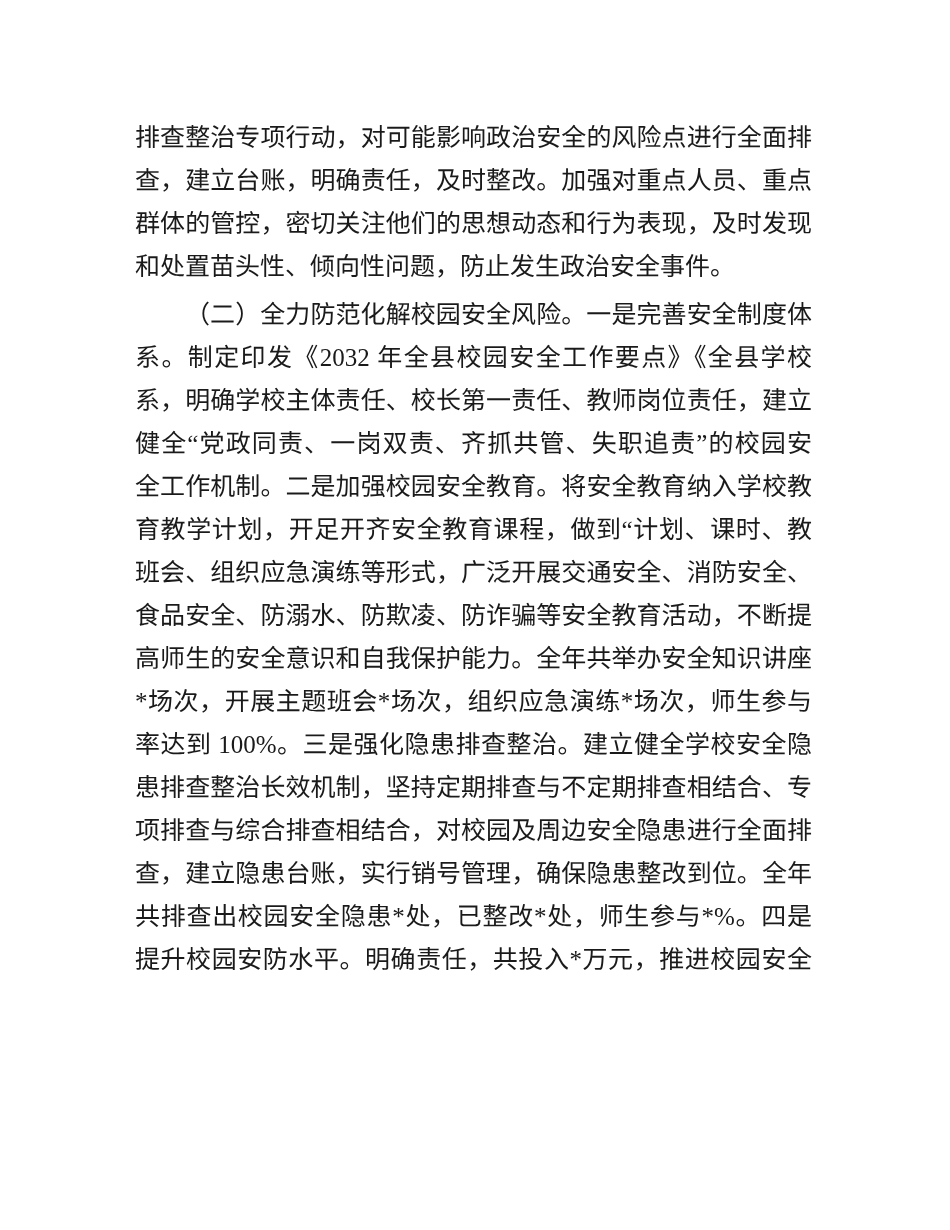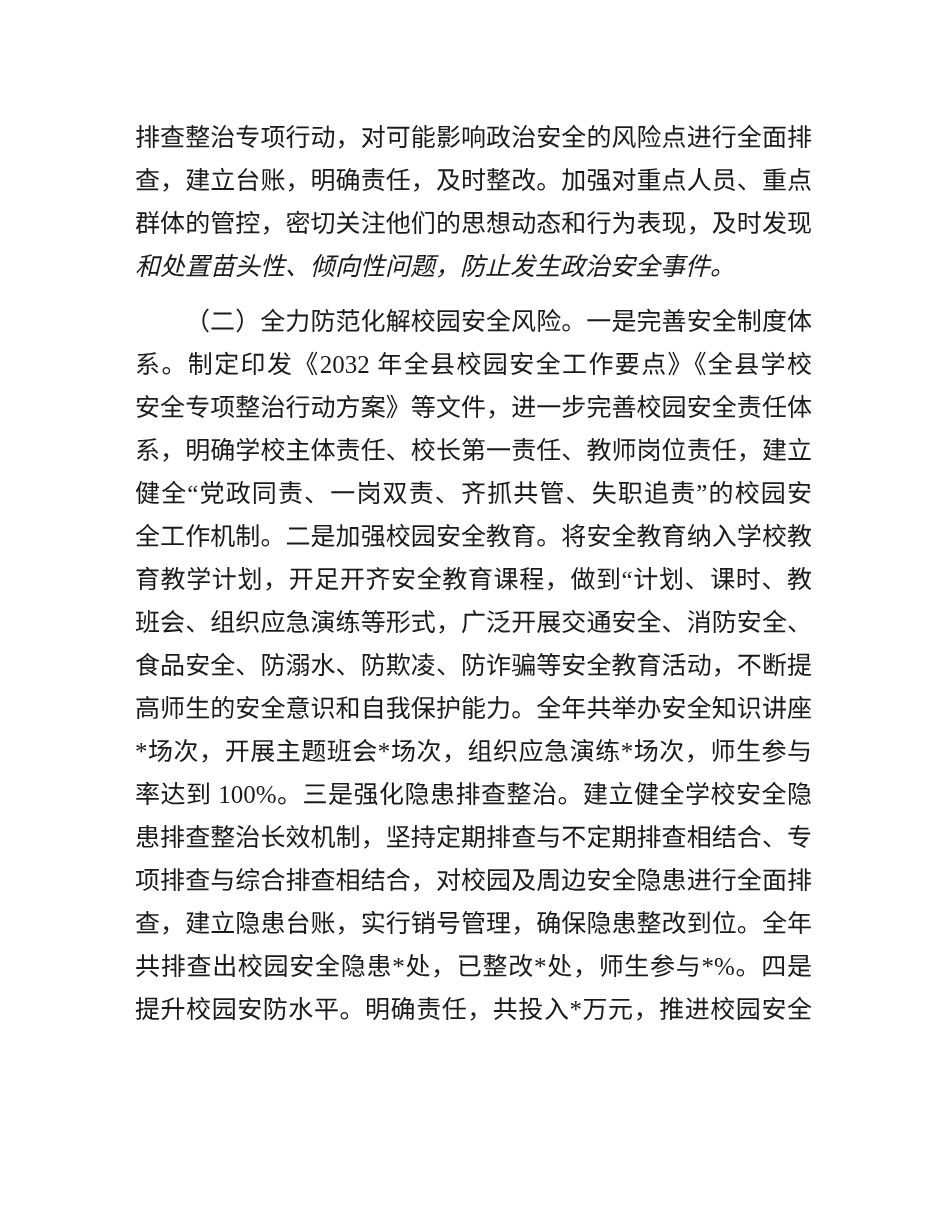--- a/index.html
+++ b/index.html
@@ -23,50 +23,48 @@
     left: 135px;
     top: 116px;
     width: 677px;
     font-family: "Liberation Serif", "DejaVu Serif", serif;
     font-size: 25px;
     line-height: 43px;
     color: #1a1a1a;
     letter-spacing: 0;
   }
   .paragraph + .paragraph {
-    margin-top: 12px;
+    margin-top: 5px;
   }
   .line {
     text-align: justify;
     text-align-last: justify;
     white-space: normal;
   }
   .line.indent {
     text-indent: 2em;
   }
   .line.para-end {
     text-align-last: left;
-    font-style: italic;
   }
 </style>
 </head>
 <body>
 
 <div class="page">
   <div class="doc-body" style="color: rgb(26, 26, 26);">
       <div class="paragraph">
         <div class="line">排查整治专项行动，对可能影响政治安全的风险点进行全面排</div>
         <div class="line">查，建立台账，明确责任，及时整改。加强对重点人员、重点</div>
         <div class="line">群体的管控，密切关注他们的思想动态和行为表现，及时发现</div>
         <div class="line para-end">和处置苗头性、倾向性问题，防止发生政治安全事件。</div>
       </div>
       <div class="paragraph">
         <div class="line indent">（二）全力防范化解校园安全风险。一是完善安全制度体</div>
         <div class="line">系。制定印发《2032 年全县校园安全工作要点》《全县学校</div>
-        <div class="line">安全专项整治行动方案》等文件，进一步完善校园安全责任体</div>
         <div class="line">系，明确学校主体责任、校长第一责任、教师岗位责任，建立</div>
         <div class="line">健全“党政同责、一岗双责、齐抓共管、失职追责”的校园安</div>
         <div class="line">全工作机制。二是加强校园安全教育。将安全教育纳入学校教</div>
         <div class="line">育教学计划，开足开齐安全教育课程，做到“计划、课时、教</div>
         <div class="line">班会、组织应急演练等形式，广泛开展交通安全、消防安全、</div>
         <div class="line">食品安全、防溺水、防欺凌、防诈骗等安全教育活动，不断提</div>
         <div class="line">高师生的安全意识和自我保护能力。全年共举办安全知识讲座</div>
         <div class="line">*场次，开展主题班会*场次，组织应急演练*场次，师生参与</div>
         <div class="line">率达到 100%。三是强化隐患排查整治。建立健全学校安全隐</div>
         <div class="line">患排查整治长效机制，坚持定期排查与不定期排查相结合、专</div>

